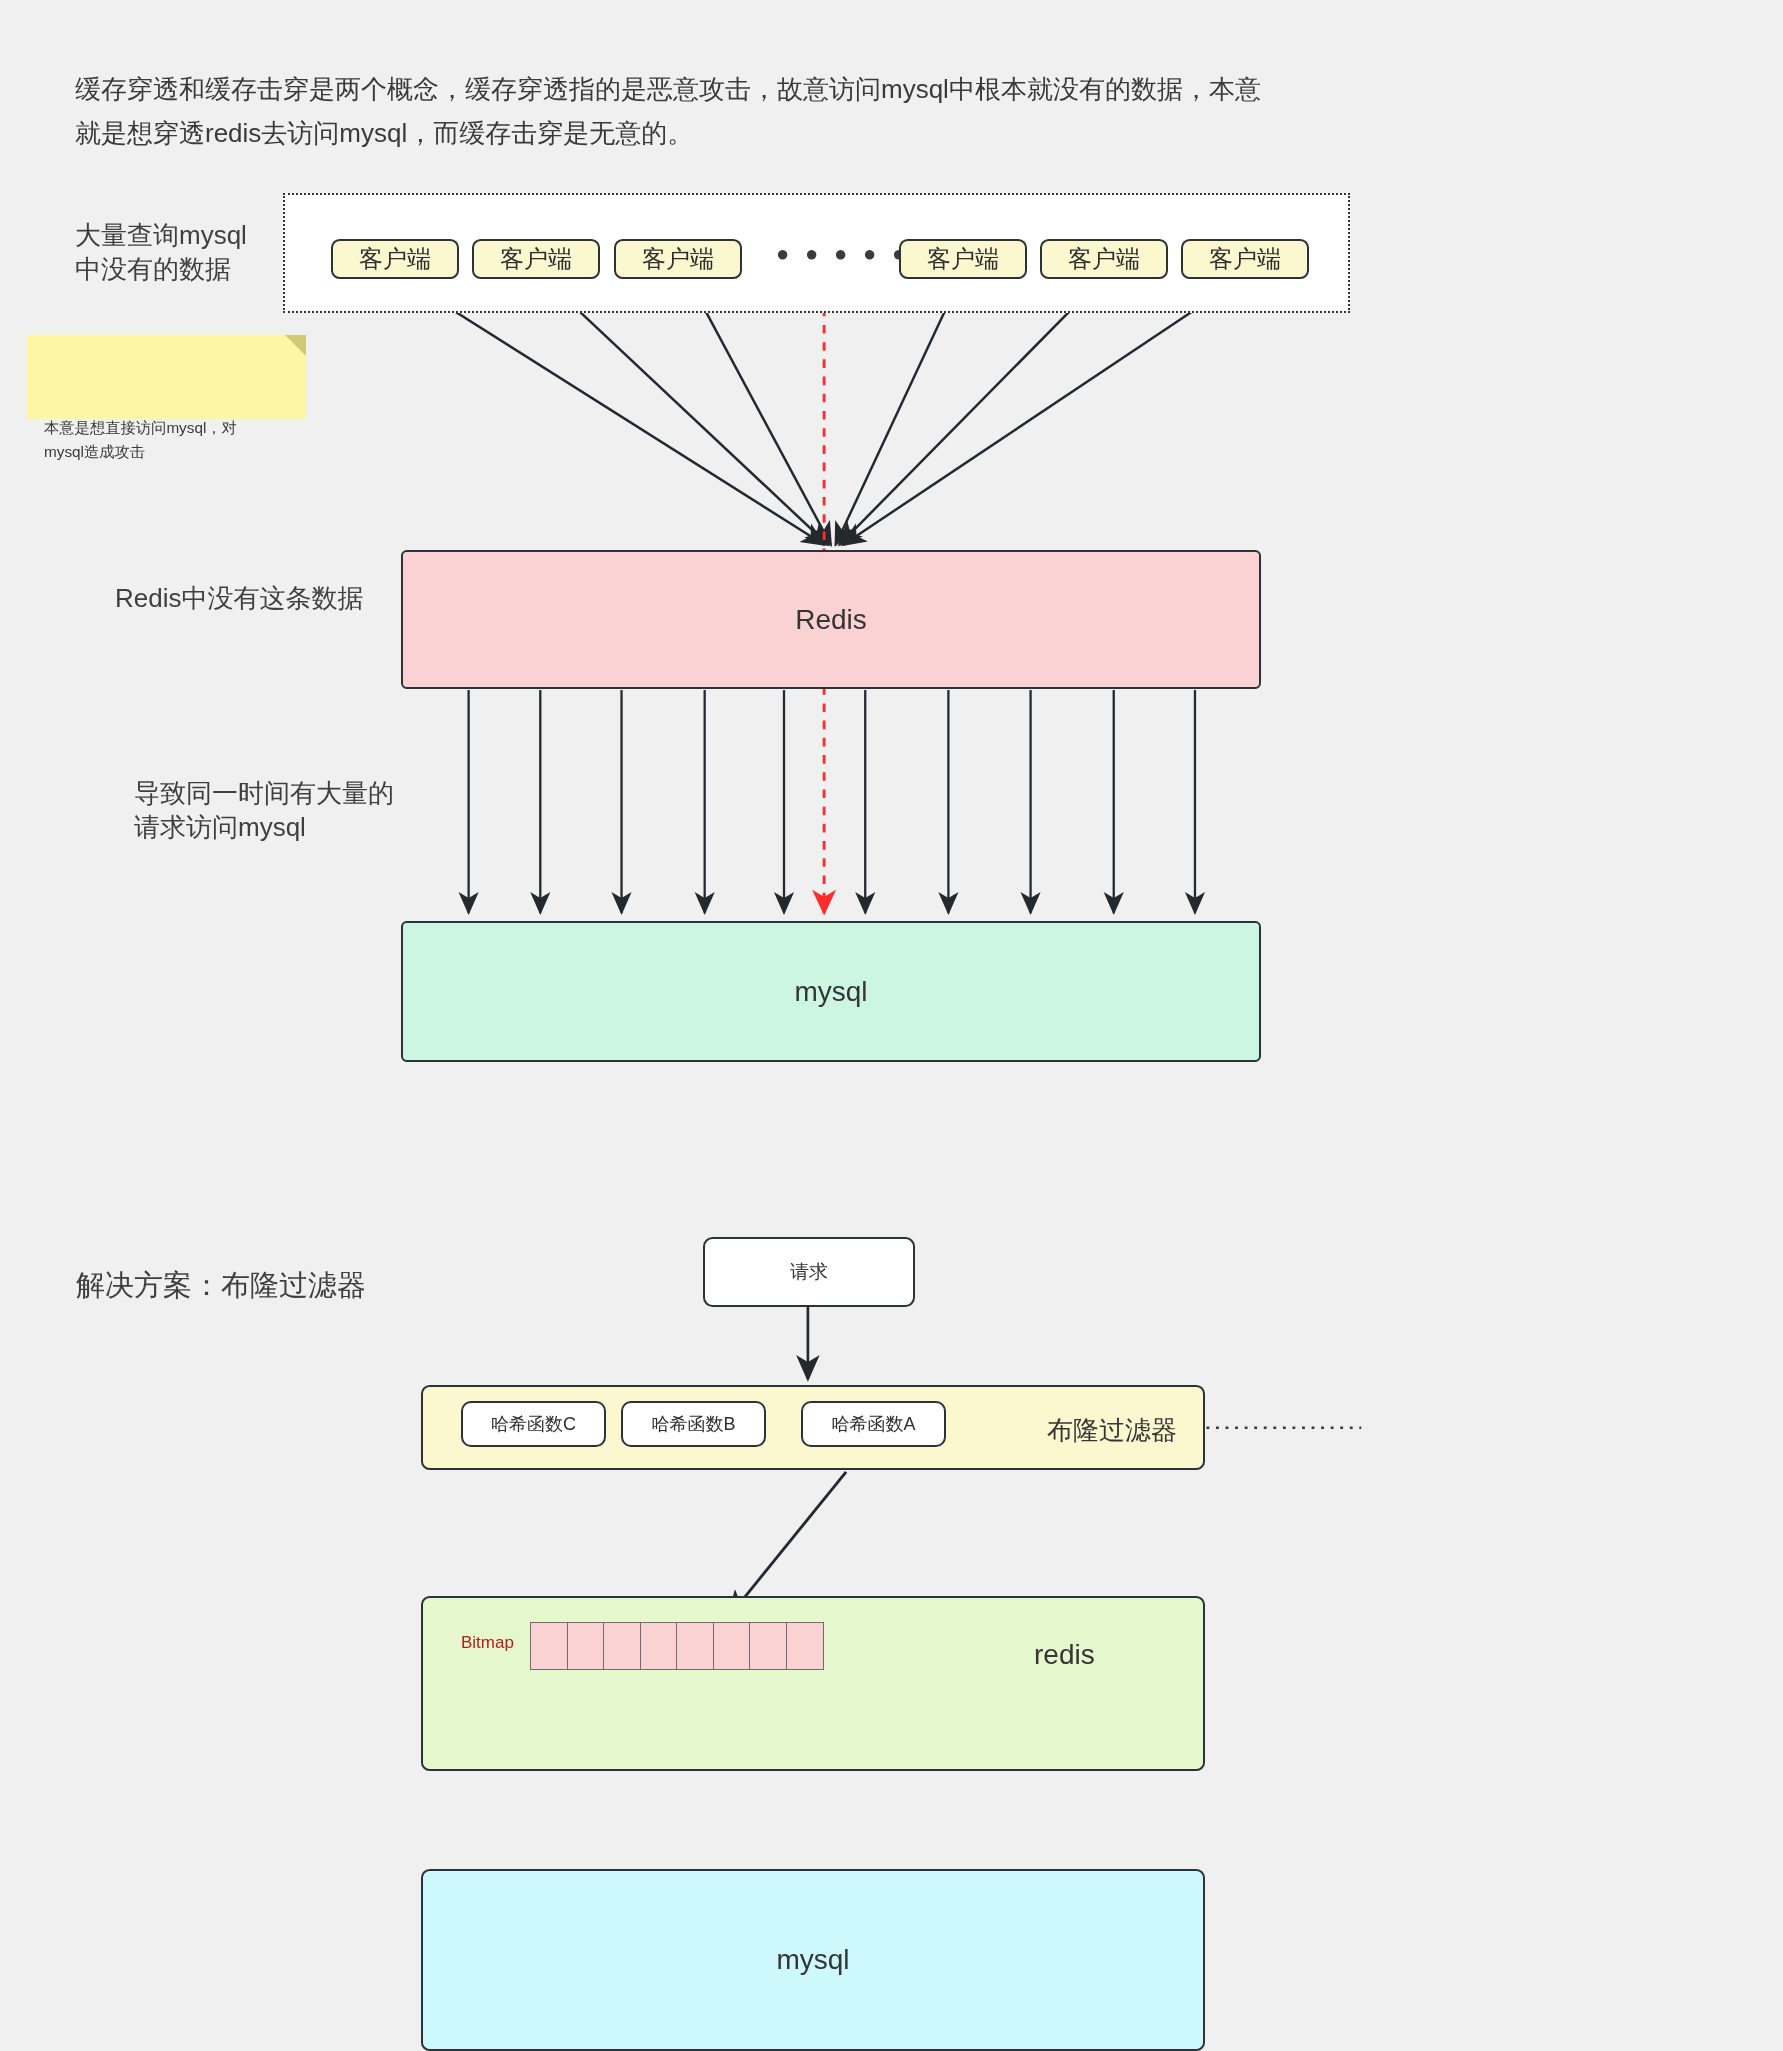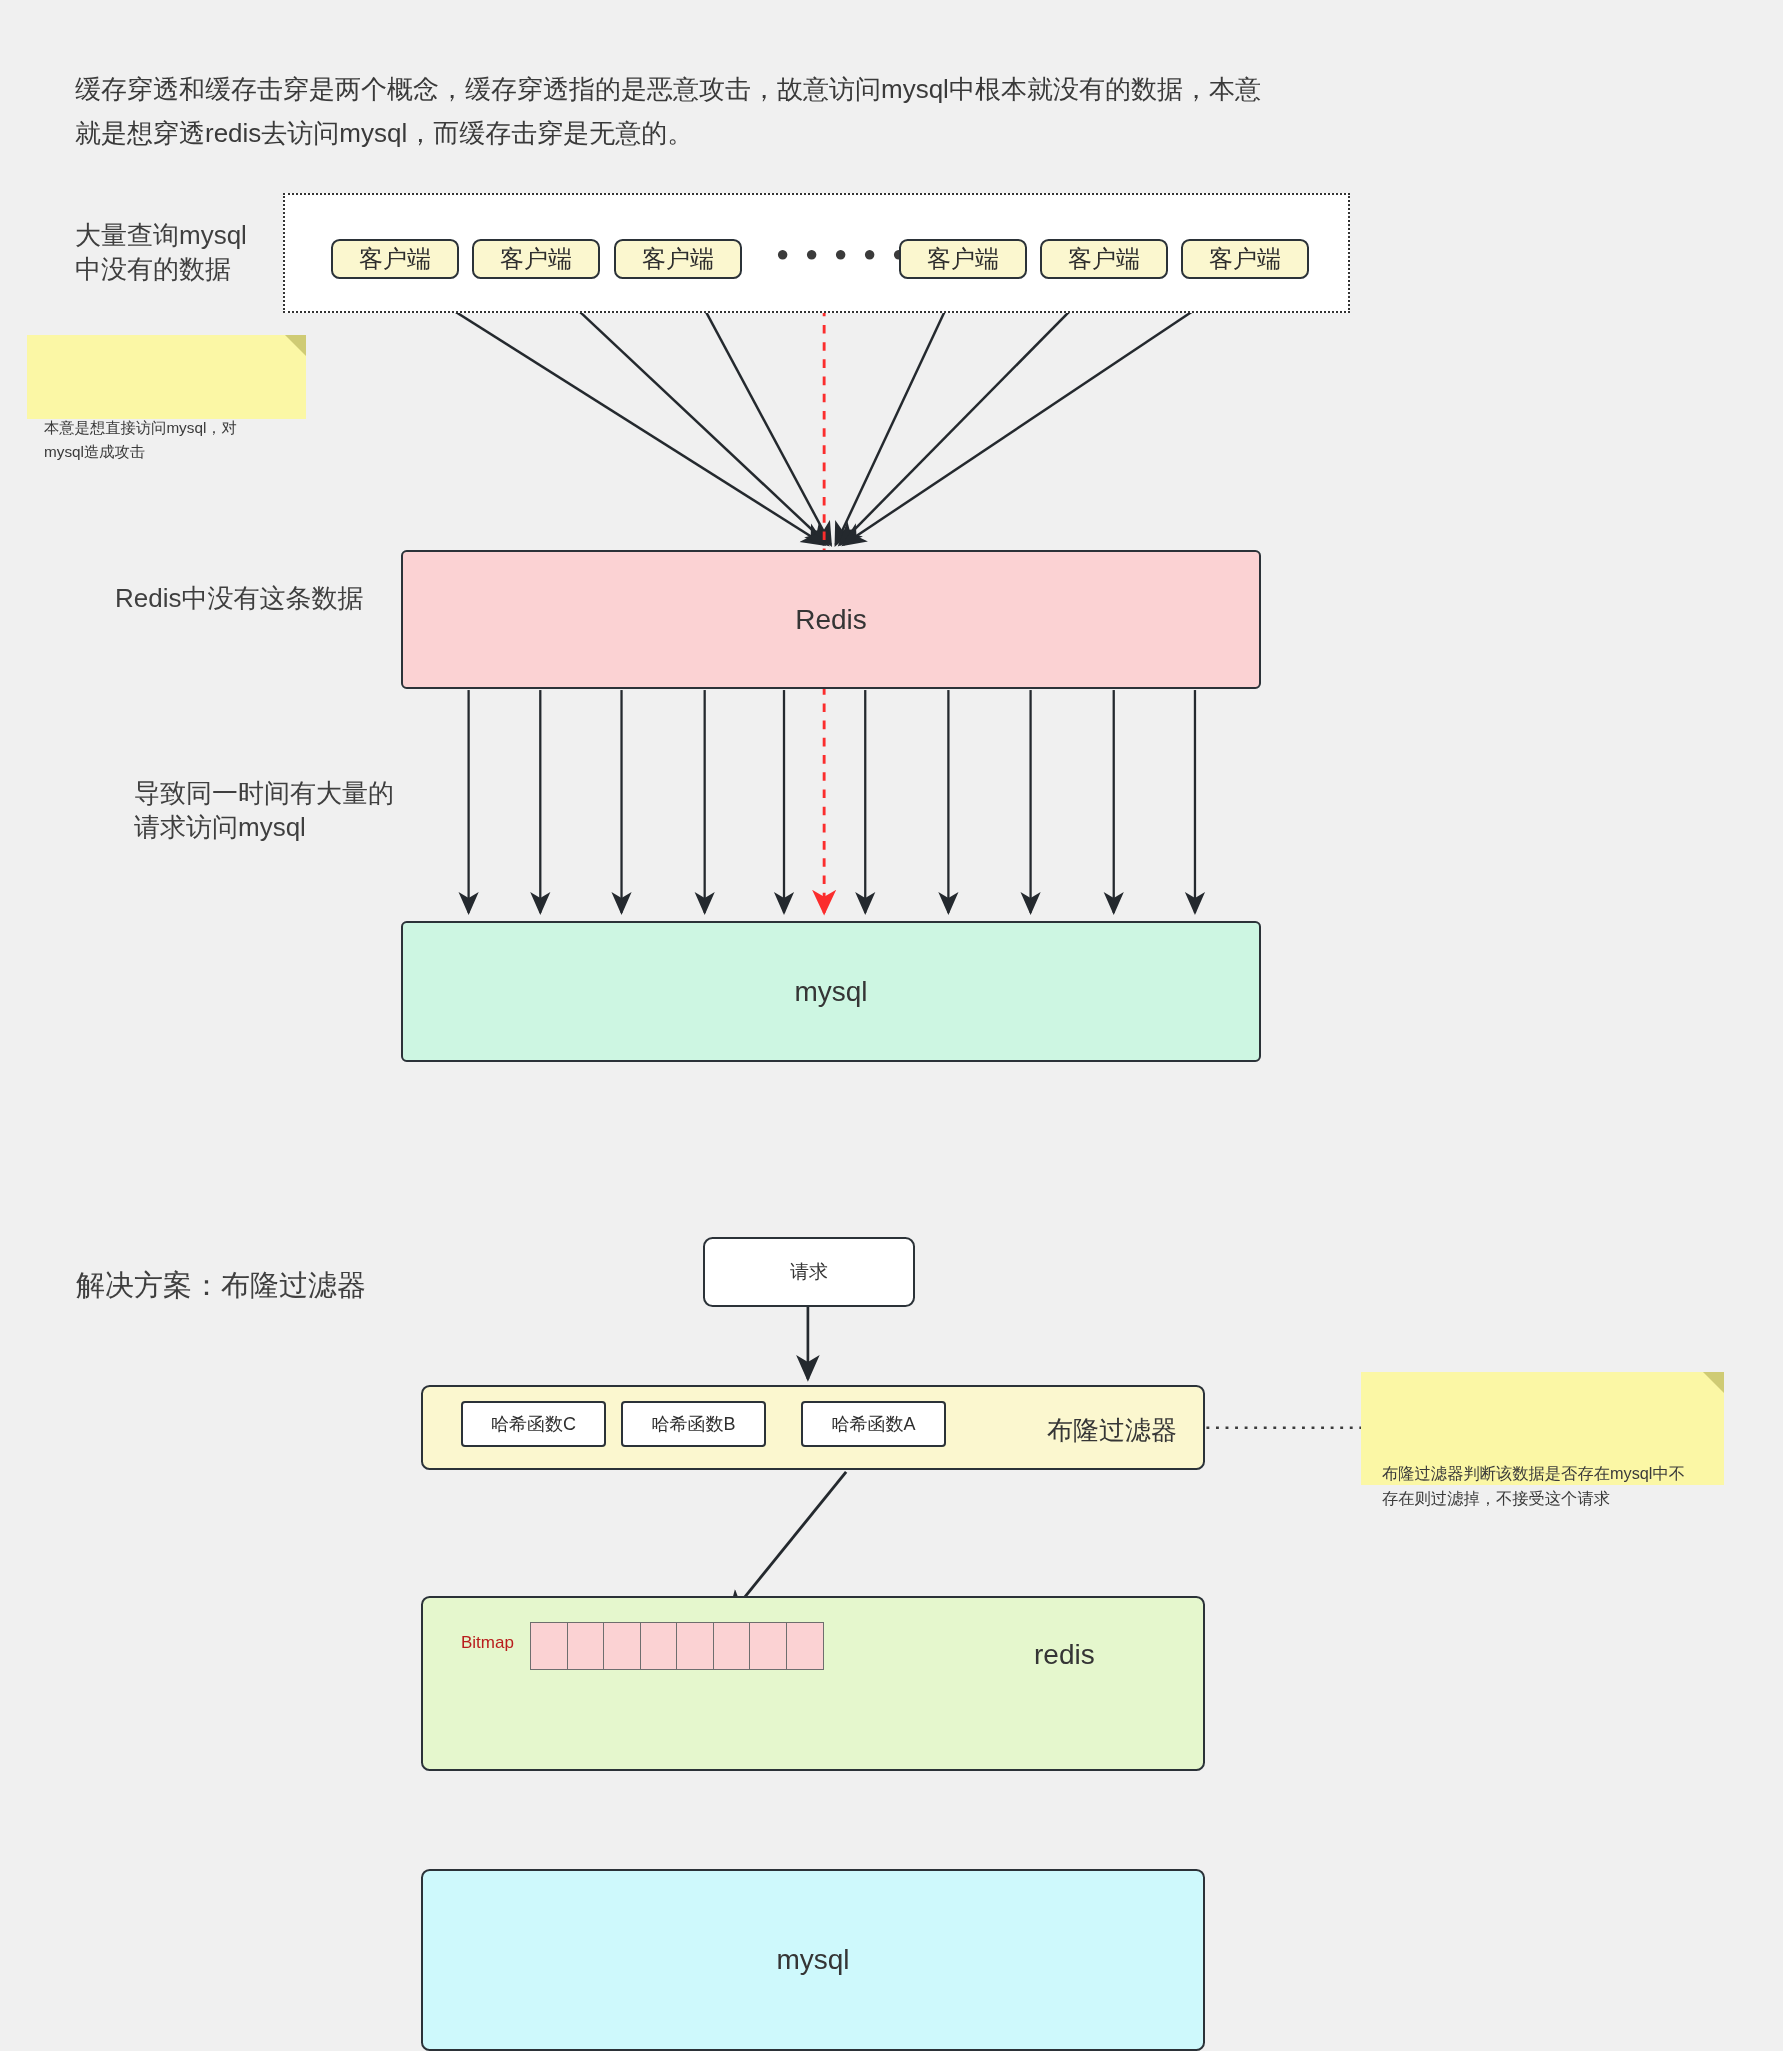--- a/index.html
+++ b/index.html
@@ -130,21 +130,21 @@
   }
 
   
   .hash-chip {
     position: absolute;
     top: 1401px;
     width: 145px;
     height: 46px;
     background: #ffffff;
     border: 2.3px solid #2b3238;
-    border-radius: 4px;
+    border-radius: 10px;
     box-sizing: border-box;
     display: flex;
     align-items: center;
     justify-content: center;
     font-size: 18px;
     color: #2e2e2e;
   }
   #bloom-title {
     position: absolute;
     left: 1047px;
@@ -295,25 +295,20 @@
   <div class="abs side-label" id="label-solution">解决方案：布隆过滤器</div>
 
   <div class="bigbox" id="request-box">请求</div>
 
   <div class="bigbox" id="bloom-box"></div>
   <div class="hash-chip" style="left:461px">哈希函数C</div>
   <div class="hash-chip" style="left:621px">哈希函数B</div>
   <div class="hash-chip" style="left:801px">哈希函数A</div>
   <div id="bloom-title">布隆过滤器</div>
 
-  <div class="sticky" id="note-right">
-    <span class="fold"></span>
-    <span>布隆过滤器判断该数据是否存在mysql中不
-存在则过滤掉，不接受这个请求</span>
-  </div>
 
   <div class="bigbox" id="redis-box-bottom"></div>
   <div id="bitmap-label">Bitmap</div>
   <div id="bitmap-cells">
     <div class="bitmap-cell"></div>
     <div class="bitmap-cell"></div>
     <div class="bitmap-cell"></div>
     <div class="bitmap-cell"></div>
     <div class="bitmap-cell"></div>
     <div class="bitmap-cell"></div>

